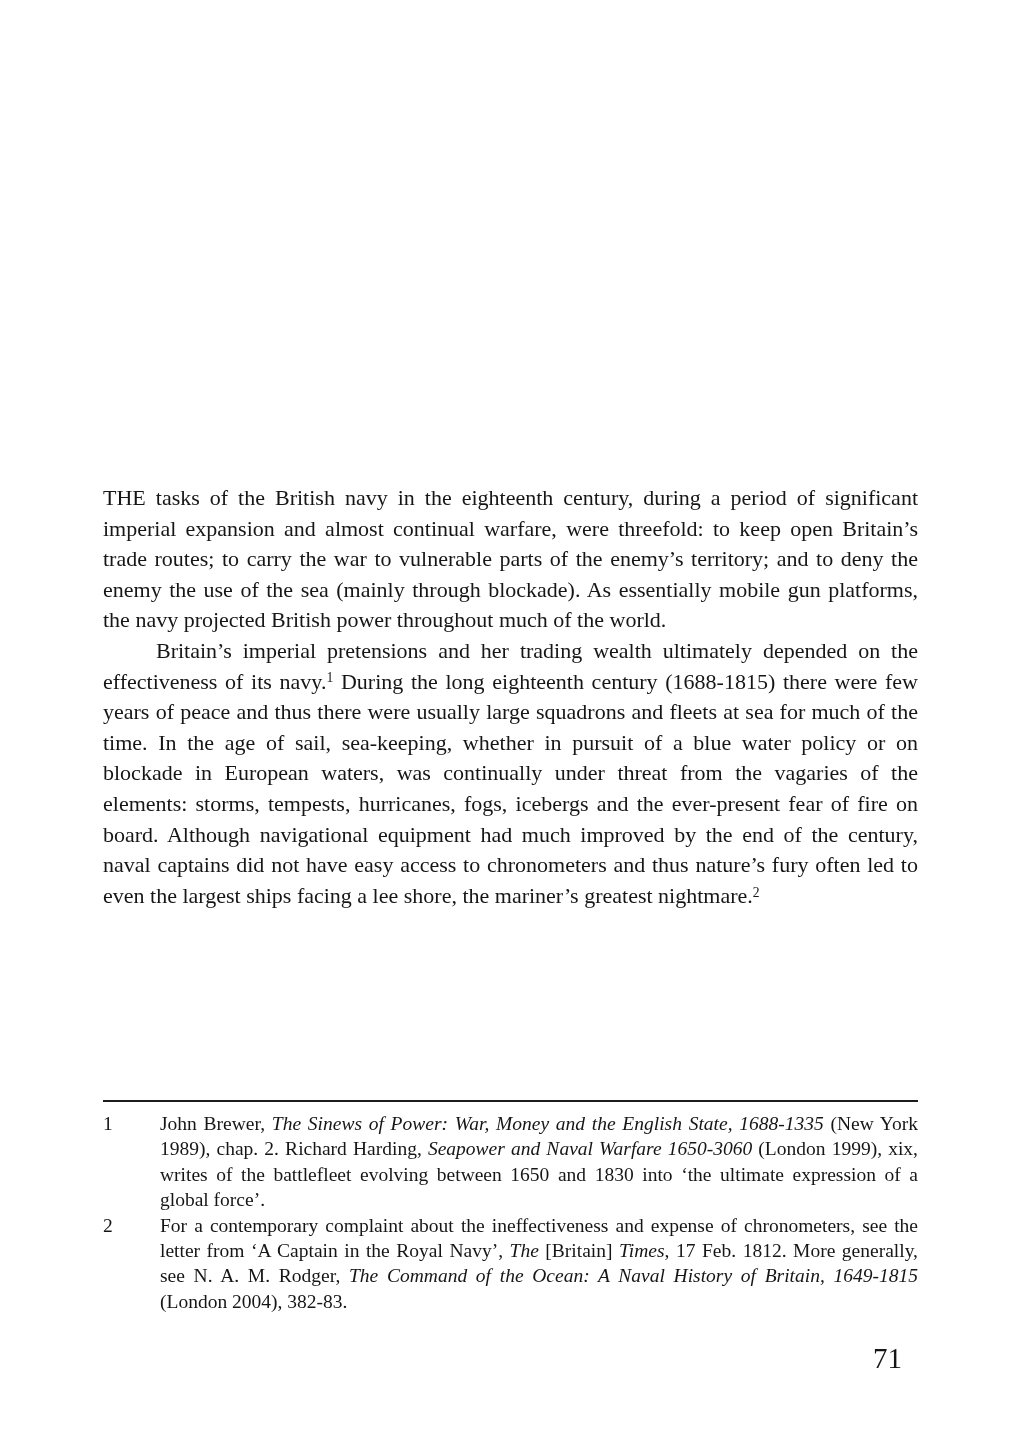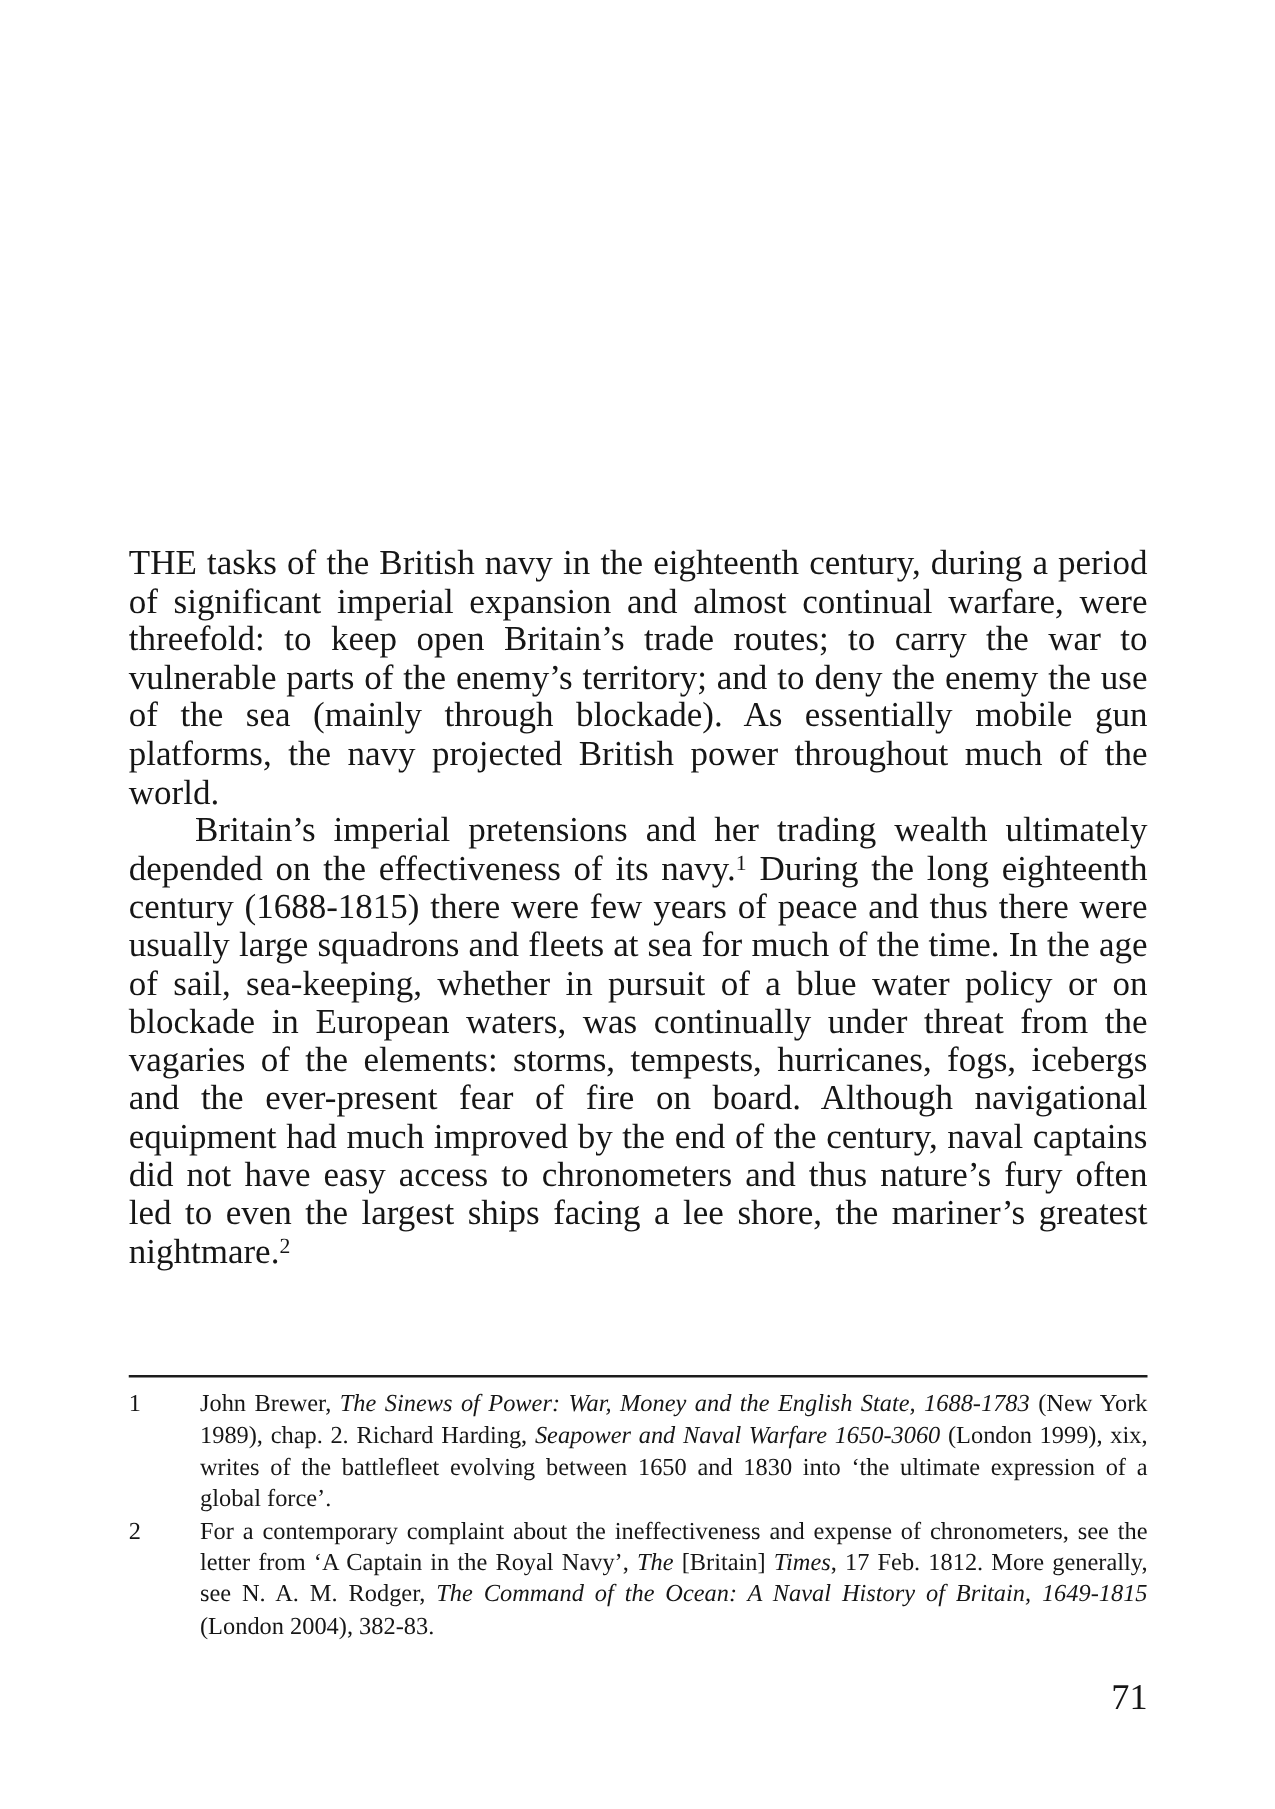--- a/index.html
+++ b/index.html
@@ -45,24 +45,24 @@
     width: 815px;
     font-style: italic;
     font-size: 26px;
     line-height: 32px;
     letter-spacing: 5px;
     word-spacing: 9px;
     text-align: center;
   }
   .body-text {
     position: absolute;
-    top: 436px;
+    top: 483px;
     left: 103px;
     width: 815px;
-    font-size: 28px;
+    font-size: 22px;
     line-height: 30.6px;
     text-align: justify;
   }
   .para {
     margin: 0;
   }
   .para.indented {
     text-indent: 53px;
   }
   .fn-ref {
@@ -102,21 +102,21 @@
   .fn-body {
     flex: 1 1 auto;
     text-align: justify;
   }
   .fn-body i {
     font-style: italic;
   }
   .page-number {
     position: absolute;
     top: 1341px;
-    left: 103px;
+    left: 87px;
     width: 815px;
     text-align: right;
     font-size: 29px;
     line-height: 34px;
   }
 </style>
 </head>
 <body style="color: rgb(22, 22, 22); background: rgb(255, 255, 255);">
 
 <div class="page">
@@ -127,21 +127,21 @@
     <p class="para"><span>THE tasks of the British navy in the eighteenth century, during a period of significant imperial expansion and almost continual warfare, were threefold: to keep open Britain’s trade routes; to carry the war to vulnerable parts of the enemy’s territory; and to deny the enemy the use of the sea (mainly through blockade). As essentially mobile gun platforms, the navy projected British power throughout much of the world.</span></p>
     <p class="para indented"><span>Britain’s imperial pretensions and her trading wealth ultimately depended on the effectiveness of its navy.</span><sup class="fn-ref">1</sup><span> During the long eighteenth century (1688-1815) there were few years of peace and thus there were usually large squadrons and fleets at sea for much of the time. In the age of sail, sea-keeping, whether in pursuit of a blue water policy or on blockade in European waters, was continually under threat from the vagaries of the elements: storms, tempests, hurricanes, fogs, icebergs and the ever-present fear of fire on board. Although navigational equipment had much improved by the end of the century, naval captains did not have easy access to chronometers and thus nature’s fury often led to even the largest ships facing a lee shore, the mariner’s greatest nightmare.</span><sup class="fn-ref">2</sup></p>
   </div>
 
   <hr class="fn-rule">
 
   <div class="footnotes">
 
     <div class="footnote">
       <span class="fn-num">1</span>
-      <span class="fn-body"><span>John Brewer, </span><i>The Sinews of Power: War, Money and the English State, 1688-1783</i><span> (New York 1989), chap. 2. Richard Harding, </span><i>Seapower and Naval Warfare 1650-3060</i><span> (London 1999), xix, writes of the battlefleet evolving between 1650 and 1830 into ‘the ultimate expression of a global force’.</span></span>
+      <span class="fn-body"><span>John Brewer, </span><i>The Sinews of Power: War, Money and the English State, 1688-1335</i><span> (New York 1989), chap. 2. Richard Harding, </span><i>Seapower and Naval Warfare 1650-3060</i><span> (London 1999), xix, writes of the battlefleet evolving between 1650 and 1830 into ‘the ultimate expression of a global force’.</span></span>
     </div>
 
     <div class="footnote">
       <span class="fn-num">2</span>
       <span class="fn-body"><span>For a contemporary complaint about the ineffectiveness and expense of chronometers, see the letter from ‘A Captain in the Royal Navy’, </span><i>The</i><span> [Britain] </span><i>Times</i><span>, 17 Feb. 1812. More generally, see N. A. M. Rodger, </span><i>The Command of the Ocean: A Naval History of Britain, 1649-1815</i><span> (London 2004), 382-83.</span></span>
     </div>
 
   </div>
 
   <div class="page-number">71</div>

